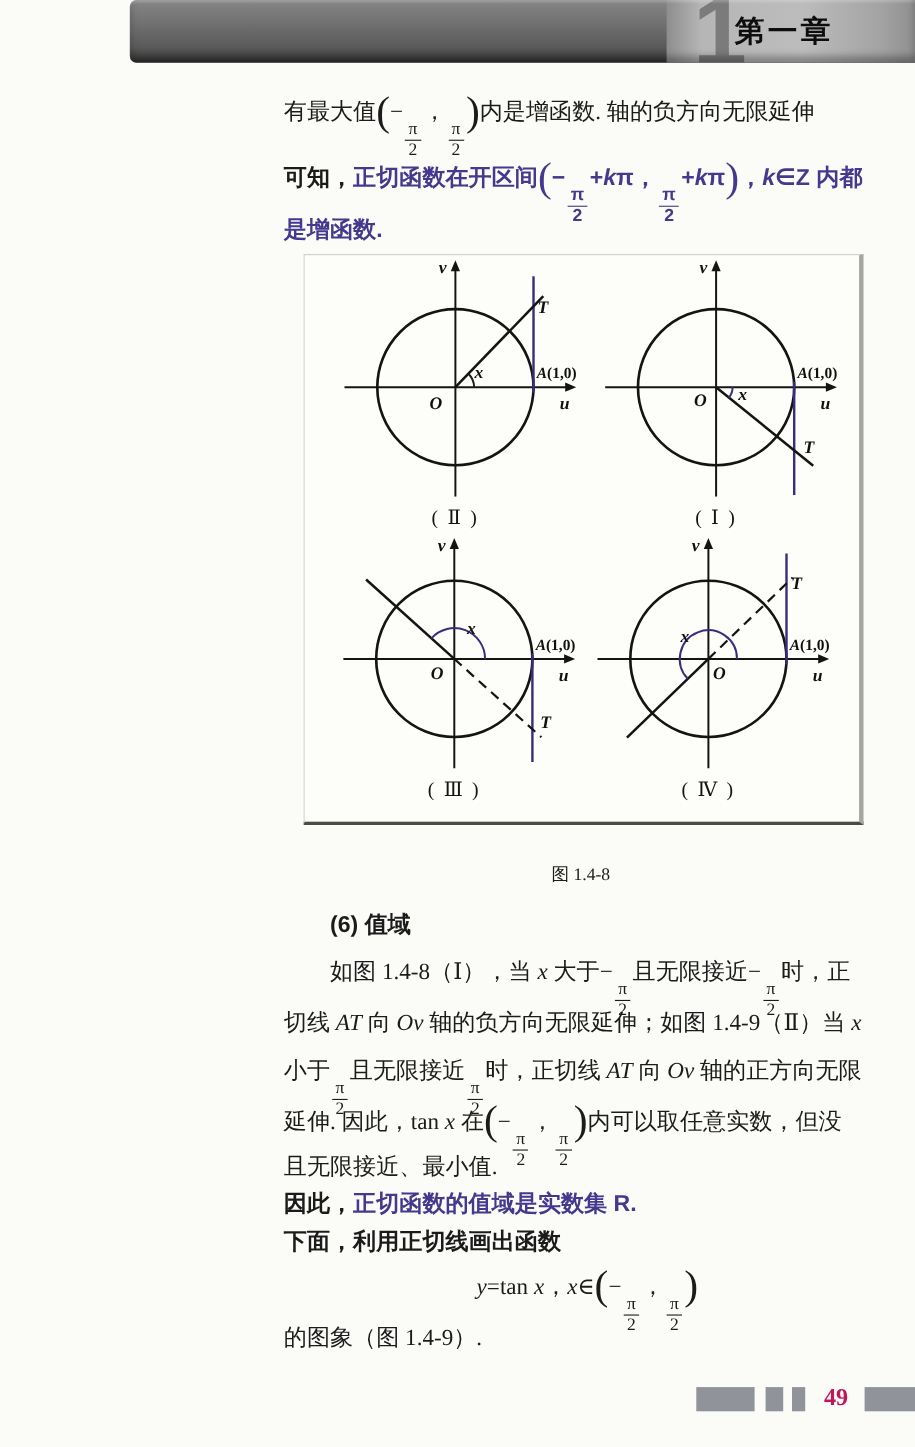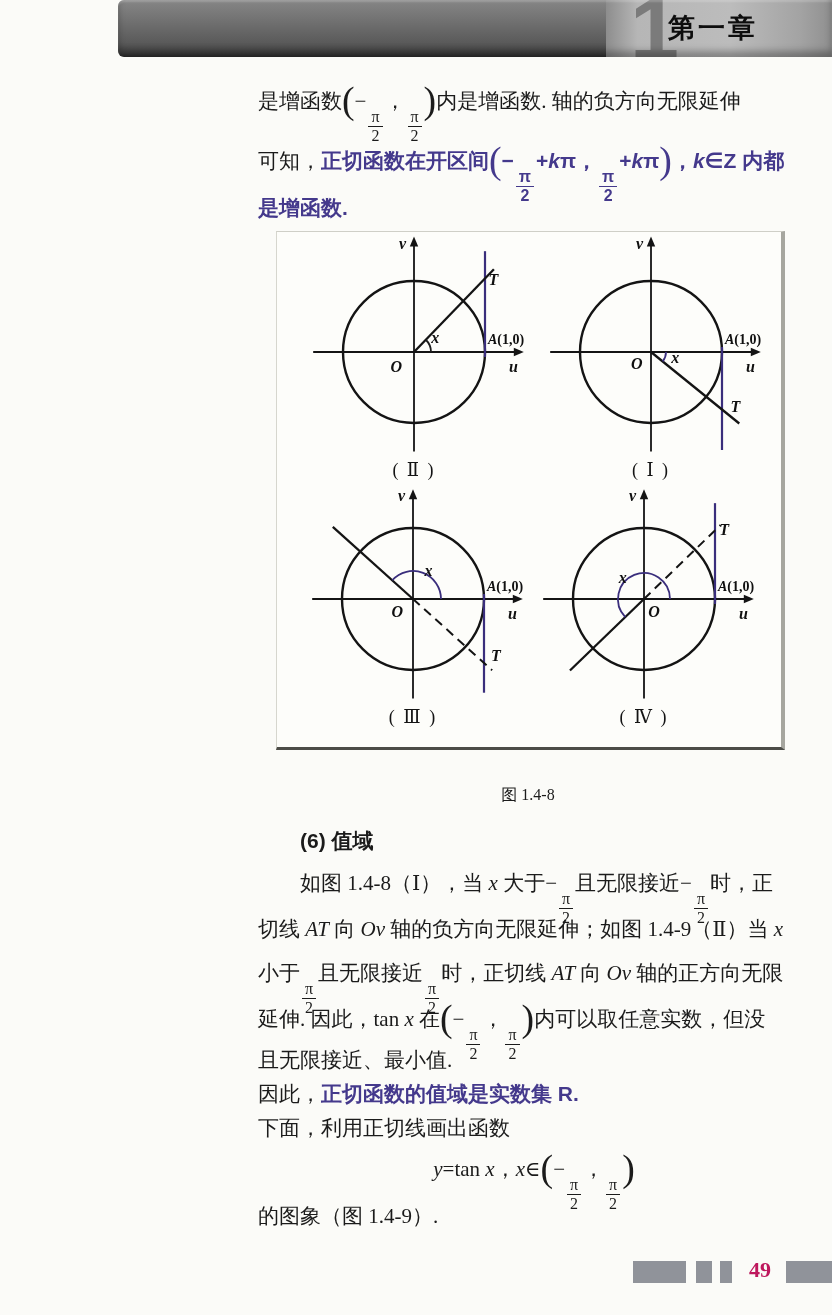--- a/index.html
+++ b/index.html
@@ -32,21 +32,21 @@
   }
   .header::after{
     content:"";position:absolute;inset:0;border-radius:inherit;
     box-shadow:inset 0 -6px 7px rgba(0,0,0,.30), inset 0 2px 2px rgba(255,255,255,.22);
     pointer-events:none;
   }
   
   .line{position:absolute;left:258px;width:560px;font-size:21px;line-height:50px;white-space:nowrap}
   .plain{line-height:32px}
   .indent{padding-left:42px}
-  .hei{font-family:"Liberation Sans","DejaVu Sans",sans-serif;font-weight:400}
+  .hei{font-family:"Liberation Sans","DejaVu Sans",sans-serif;font-weight:700}
   .acc{color:#44398c;font-family:"Liberation Sans","DejaVu Sans",sans-serif;font-weight:700}
   .it{font-style:italic}
   .frac{display:inline-flex;flex-direction:column;align-items:center;vertical-align:-0.85em;
         font-size:0.76em;line-height:1.18;margin:0 2px;text-align:center}
   .frac .n{padding:0 3px;border-bottom:1.5px solid currentColor}
   .bigp{font-size:1.8em;font-weight:400;vertical-align:-0.14em;line-height:0;
         font-family:"Liberation Serif","DejaVu Serif",serif;font-style:normal}
   .caption{position:absolute;left:276px;top:785px;width:504px;text-align:center;font-size:16px}
   .h4{position:absolute;left:300px;top:827px;font:700 21px/28px "Liberation Sans","DejaVu Sans",sans-serif}
   .formula{text-align:center;width:552px}
@@ -69,21 +69,21 @@
 </style>
 </head>
 <body>
 
 <div class="header">
   <div class="lightpanel"></div>
   <div class="num1">1</div>
   <div class="rtitle">第一章</div>
 </div>
 
-<div class="line" style="top:76px"><span>是增函数</span><span class="bigp">(</span><span>−</span><span class="frac">
+<div class="line" style="top:76px"><span>有最大值</span><span class="bigp">(</span><span>−</span><span class="frac">
       <span class="n">π</span>
       <span>2</span>
     </span><span>，</span><span class="frac">
       <span class="n">π</span>
       <span>2</span>
     </span><span class="bigp">)</span><span>内是增函数. 轴的负方向无限延伸</span></div>
 <div class="line" style="top:136px"><span class="hei">可知，</span><span class="acc">正切函数在开区间</span><span class="bigp acc">(</span><span class="acc">−</span><span class="frac acc">
       <span class="n">π</span>
       <span>2</span>
     </span><span class="acc">+</span><span class="it acc">k</span><span class="acc">π，</span><span class="frac acc">

